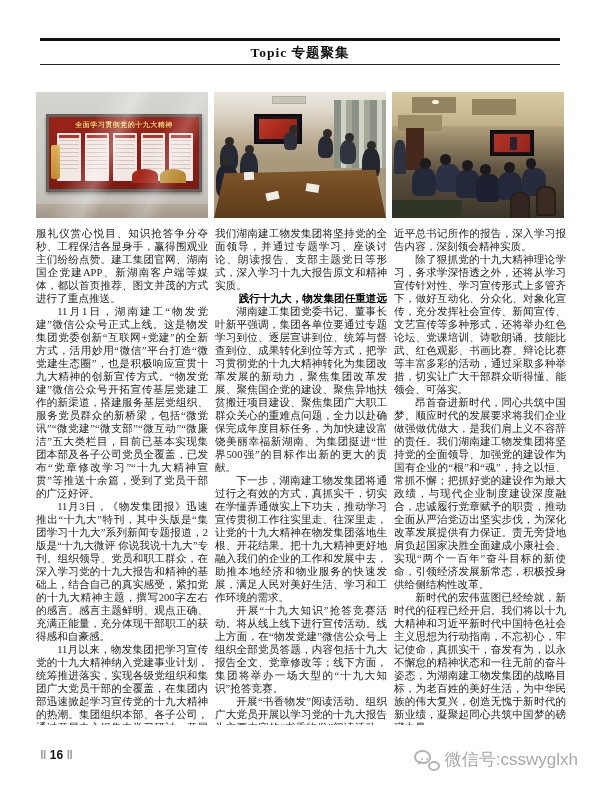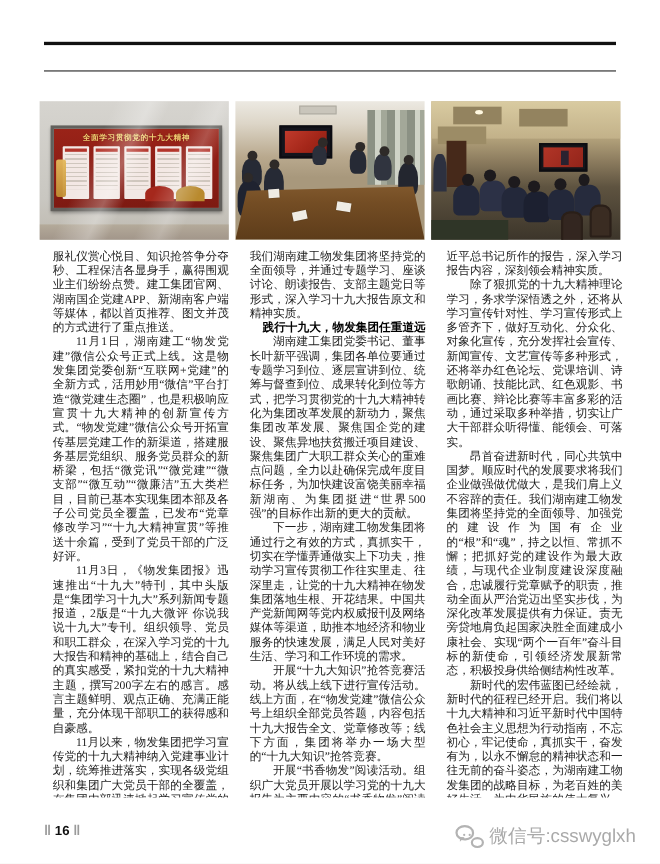--- a/index.html
+++ b/index.html
@@ -80,21 +80,21 @@
   .p3-body.b5 { left:106px; top:80px; } .p3-body.b6 { left:130px; top:76px; background:#262b3d; }
   .p3-chair { position:absolute; width:20px; height:30px; border-radius:8px 8px 2px 2px; background:#3a2c22; border:2px solid #2a1f18; }
   .p3-chair.c1 { right:8px; bottom:2px; } .p3-chair.c2 { right:34px; bottom:-4px; background:#332620; }
   .p3-carpet { position:absolute; left:0; bottom:0; width:70px; height:18px; background:#2f3527; }
   .p3-standing { position:absolute; left:2px; top:48px; width:12px; height:34px; background:#2d3140; border-radius:40% 40% 0 0; }
 
   
   .columns { position:absolute; top:227px; left:36px; width:530px; height:498px; display:flex; gap:7px; }
   .col { flex:0 0 172px; height:100%; overflow:hidden; font-size:10.6px; line-height:13px;
          color:#1c1c1c; text-align:justify; }
-  .col p { text-indent:2em;margin-left:12px; }
+  .col p { text-indent:2em; }
   .col p.cont { text-indent:0; }
   .col-heading { font-weight:bold; text-align:right; text-indent:0 !important; color:#000; }
 
   
   .page-num { position:absolute; left:40px; top:747px; font-size:12px; font-weight:bold; color:#111;
               font-family:"Liberation Sans",sans-serif; }
   .page-num .bars { color:#9a9a9a; font-weight:bold; font-size:13px; }
   .wechat { position:absolute; right:22px; top:748px; display:flex; align-items:center; gap:5px;
             color:#a9a9a9; font-size:17px; font-family:"Liberation Sans",sans-serif; }
   .wechat-icon { width:26px; height:22px; position:relative; flex:0 0 auto; }
@@ -106,20 +106,21 @@
        border-radius:50%; background:#fff; }
   .wechat-icon .eye { position:absolute; width:2px; height:2px; background:#b3b3b3; border-radius:50%; }
   .wechat-icon .e1 { left:5px; top:6px; } .wechat-icon .e2 { left:10px; top:6px; }
 </style>
 </head>
 <body>
 
 <div class="page">
 
   <div class="rule-thick"></div>
+  <div class="header-title">Topic 专题聚集</div>
   <div class="rule-thin"></div>
 
   <div class="photos">
     <div class="photo photo1" aria-label="照片：宣传栏展板">
       <div class="p1-floor"></div>
       <div class="p1-board">
         <div class="p1-banner">全面学习贯彻党的十九大精神</div>
         <div class="p1-panels">
           <div class="p1-panel"></div>
           <div class="p1-panel"></div>
@@ -179,21 +180,21 @@
     <div class="col">
       <p class="cont">服礼仪赏心悦目、知识抢答争分夺秒、工程保洁各显身手，赢得围观业主们纷纷点赞。建工集团官网、湖南国企党建APP、新湖南客户端等媒体，都以首页推荐、图文并茂的方式进行了重点推送。</p>
       <p>11月1日，湖南建工“物发党建”微信公众号正式上线。这是物发集团党委创新“互联网+党建”的全新方式，活用妙用“微信”平台打造“微党建生态圈”，也是积极响应宣贯十九大精神的创新宣传方式。“物发党建”微信公众号开拓宣传基层党建工作的新渠道，搭建服务基层党组织、服务党员群众的新桥梁，包括“微党讯”“微党建”“微支部”“微互动”“微廉洁”五大类栏目，目前已基本实现集团本部及各子公司党员全覆盖，已发布“党章修改学习”“十九大精神宣贯”等推送十余篇，受到了党员干部的广泛好评。</p>
       <p>11月3日，《物发集团报》迅速推出“十九大”特刊，其中头版是“集团学习十九大”系列新闻专题报道，2版是“十九大微评 你说我说十九大”专刊。组织领导、党员和职工群众，在深入学习党的十九大报告和精神的基础上，结合自己的真实感受，紧扣党的十九大精神主题，撰写200字左右的感言。感言主题鲜明、观点正确、充满正能量，充分体现干部职工的获得感和自豪感。</p>
       <p>11月以来，物发集团把学习宣传党的十九大精神纳入党建事业计划，统筹推进落实，实现各级党组织和集团广大党员干部的全覆盖，在集团内部迅速掀起学习宣传党的十九大精神的热潮。集团组织本部、各子公司，通过开展中心组集中学习研讨、开展党支部“三会一课”学习等方式，集中学习党的十九大精神。把学习党的十九大精神作为重点内容，</p>
     </div>
     <div class="col">
       <p class="cont">我们湖南建工物发集团将坚持党的全面领导，并通过专题学习、座谈讨论、朗读报告、支部主题党日等形式，深入学习十九大报告原文和精神实质。</p>
       <p class="col-heading">践行十九大，物发集团任重道远</p>
       <p>湖南建工集团党委书记、董事长叶新平强调，集团各单位要通过专题学习到位、逐层宣讲到位、统筹与督查到位、成果转化到位等方式，把学习贯彻党的十九大精神转化为集团改革发展的新动力，聚焦集团改革发展、聚焦国企党的建设、聚焦异地扶贫搬迁项目建设、聚焦集团广大职工群众关心的重难点问题，全力以赴确保完成年度目标任务，为加快建设富饶美丽幸福新湖南、为集团挺进“世界500强”的目标作出新的更大的贡献。</p>
-      <p>下一步，湖南建工物发集团将通过行之有效的方式，真抓实干，切实在学懂弄通做实上下功夫，推动学习宣传贯彻工作往实里走、往深里走，让党的十九大精神在物发集团落地生根、开花结果。中国共产党新闻网等党内权威报刊及网络媒体等渠道，助推本地经济和物业服务的快速发展，满足人民对美好生活、学习和工作环境的需求。</p>
+      <p>下一步，湖南建工物发集团将通过行之有效的方式，真抓实干，切实在学懂弄通做实上下功夫，推动学习宣传贯彻工作往实里走、往深里走，让党的十九大精神在物发集团落地生根、开花结果。把十九大精神更好地融入我们的企业的工作和发展中去，助推本地经济和物业服务的快速发展，满足人民对美好生活、学习和工作环境的需求。</p>
       <p>开展“十九大知识”抢答竞赛活动。将从线上线下进行宣传活动。线上方面，在“物发党建”微信公众号上组织全部党员答题，内容包括十九大报告全文、党章修改等；线下方面，集团将举办一场大型的“十九大知识”抢答竞赛。</p>
       <p>开展“书香物发”阅读活动。组织广大党员开展以学习党的十九大报告为主要内容的“书香物发”阅读活动，通过《人民日报》、中国共产党新闻网等党内权威报刊及网络媒体等渠道，利用有效时间，自主学习，原原本本学习习</p>
     </div>
     <div class="col">
       <p class="cont">近平总书记所作的报告，深入学习报告内容，深刻领会精神实质。</p>
       <p>除了狠抓党的十九大精神理论学习，务求学深悟透之外，还将从学习宣传针对性、学习宣传形式上多管齐下，做好互动化、分众化、对象化宣传，充分发挥社会宣传、新闻宣传、文艺宣传等多种形式，还将举办红色论坛、党课培训、诗歌朗诵、技能比武、红色观影、书画比赛、辩论比赛等丰富多彩的活动，通过采取多种举措，切实让广大干部群众听得懂、能领会、可落实。</p>
       <p>昂首奋进新时代，同心共筑中国梦。顺应时代的发展要求将我们企业做强做优做大，是我们肩上义不容辞的责任。我们湖南建工物发集团将坚持党的全面领导、加强党的建设作为国有企业的“根”和“魂”，持之以恒、常抓不懈；把抓好党的建设作为最大政绩，与现代企业制度建设深度融合，忠诚履行党章赋予的职责，推动全面从严治党迈出坚实步伐，为深化改革发展提供有力保证。责无旁贷地肩负起国家决胜全面建成小康社会、实现“两个一百年”奋斗目标的新使命，引领经济发展新常态，积极投身供给侧结构性改革。</p>
       <p>新时代的宏伟蓝图已经绘就，新时代的征程已经开启。我们将以十九大精神和习近平新时代中国特色社会主义思想为行动指南，不忘初心，牢记使命，真抓实干，奋发有为，以永不懈怠的精神状态和一往无前的奋斗姿态，为湖南建工物发集团的战略目标，为老百姓的美好生活，为中华民族的伟大复兴，创造无愧于新时代的新业绩，凝聚起同心共筑中国梦的磅礴力量。</p>
 
     </div>

